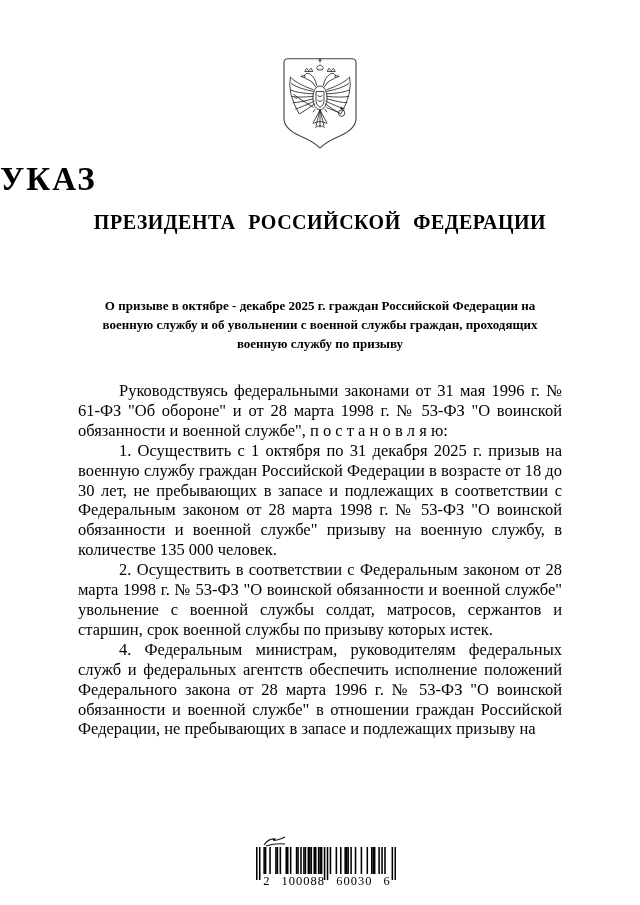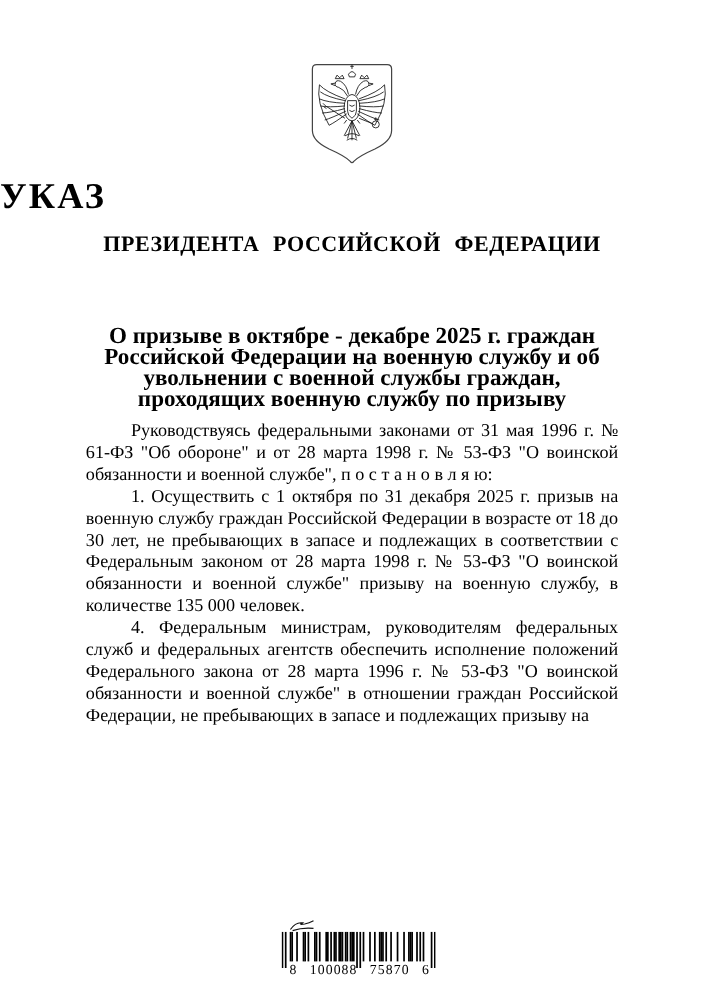--- a/index.html
+++ b/index.html
@@ -8,21 +8,21 @@
 
   .emblem{position:absolute;left:280px;top:55px;width:80px;height:97px;}
   .emblem svg{width:100%;height:100%;}
 
   .title{position:absolute;top:161px;left:0;width:640px;margin:0;text-align:left;
          font-size:33px;font-weight:600;letter-spacing:2px;}
   .subtitle{position:absolute;top:211px;left:0;width:640px;margin:0;text-align:center;
          font-size:20px;font-weight:bold;letter-spacing:0.5px;word-spacing:7px;}
 
   .subject{position:absolute;top:296px;left:80px;width:480px;text-align:center;
-         font-weight:bold;font-size:21px;line-height:19px;}
+         font-weight:bold;font-size:13px;line-height:19px;}
 
   .body-text{position:absolute;top:381px;left:78px;width:484px;
          font-size:16.5px;line-height:19.9px;text-align:justify;font-family:Liberation Serif, serif;}
   .body-text p{margin:0;text-indent:41px;}
 
   .printers-mark{position:absolute;left:261px;top:834px;width:27px;height:14px;}
   .barcode-bars{position:absolute;left:256px;top:847px;width:140px;height:34px;}
   .barcode-digits{position:absolute;left:243px;top:874px;width:168px;text-align:center;
          font-size:12.5px;word-spacing:7px;letter-spacing:1px;}
 
@@ -76,20 +76,21 @@
   </div>
 
   <h1 class="title">УКАЗ</h1>
   <h2 class="subtitle">ПРЕЗИДЕНТА РОССИЙСКОЙ ФЕДЕРАЦИИ</h2>
 
   <div class="subject">О призыве в октябре - декабре 2025 г. граждан Российской Федерации на военную службу и об увольнении с военной службы граждан, проходящих военную службу по призыву</div>
 
   <div class="body-text">
     <p>Руководствуясь федеральными законами от 31 мая 1996 г. № 61-ФЗ "Об обороне" и от 28 марта 1998 г. № 53-ФЗ "О воинской обязанности и военной службе", п о с т а н о в л я ю:</p>
     <p>1. Осуществить с 1 октября по 31 декабря 2025 г. призыв на военную службу граждан Российской Федерации в возрасте от 18 до 30 лет, не пребывающих в запасе и подлежащих в соответствии с Федеральным законом от 28 марта 1998 г. № 53-ФЗ "О воинской обязанности и военной службе" призыву на военную службу, в количестве 135 000 человек.</p>
+    <p>2. Осуществить в соответствии с Федеральным законом от 28 марта 1998 г. № 53-ФЗ "О воинской обязанности и военной службе" увольнение с военной службы солдат, матросов, сержантов и старшин, срок военной службы по призыву которых истек.</p>
     <p>4. Федеральным министрам, руководителям федеральных служб и федеральных агентств обеспечить исполнение положений Федерального закона от 28 марта 1996 г. № 53-ФЗ "О воинской обязанности и военной службе" в отношении граждан Российской Федерации, не пребывающих в запасе и подлежащих призыву на</p>
   </div>
 
   <svg class="printers-mark" viewBox="0 0 27 14" xmlns="http://www.w3.org/2000/svg">
     <path d="M3 11 Q8 4 14 5 Q10 7 16 6 Q20 5 24 3 M5 12 Q14 9 24 10" fill="none" stroke="#111" stroke-width="1.1"></path>
   </svg>
 
   <svg class="barcode-bars" viewBox="0 0 140 34" preserveAspectRatio="none" xmlns="http://www.w3.org/2000/svg">
       <rect x="0.00" y="0" width="1.55" height="33" fill="#000"></rect>
       <rect x="2.95" y="0" width="1.55" height="33" fill="#000"></rect>
@@ -130,15 +131,15 @@
       <rect x="114.95" y="0" width="1.55" height="27" fill="#000"></rect>
       <rect x="116.42" y="0" width="1.55" height="27" fill="#000"></rect>
       <rect x="117.89" y="0" width="1.55" height="27" fill="#000"></rect>
       <rect x="122.32" y="0" width="1.55" height="27" fill="#000"></rect>
       <rect x="125.26" y="0" width="1.55" height="27" fill="#000"></rect>
       <rect x="128.21" y="0" width="1.55" height="27" fill="#000"></rect>
       <rect x="135.58" y="0" width="1.55" height="33" fill="#000"></rect>
       <rect x="138.53" y="0" width="1.55" height="33" fill="#000"></rect>
     </svg>
 
-  <div class="barcode-digits">8 100088 75870 6</div>
+  <div class="barcode-digits">2 100088 60030 6</div>
 
 </div>
 
 </body></html>

